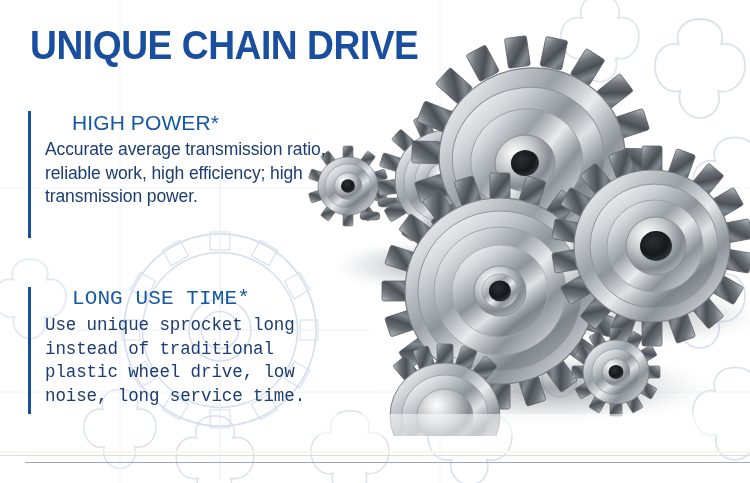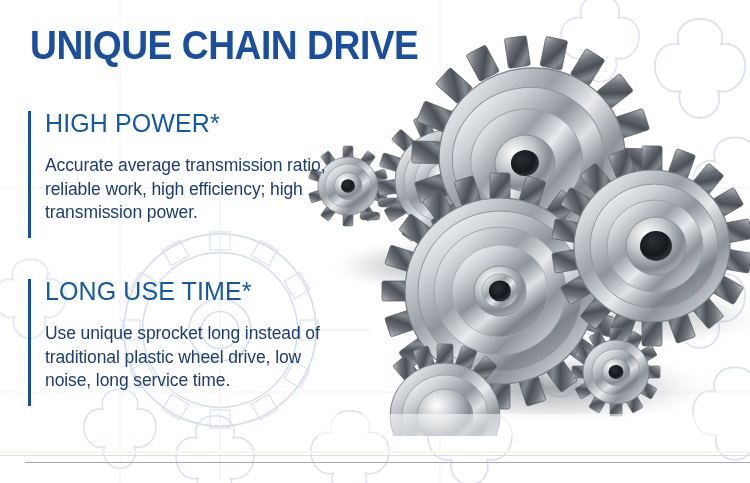--- a/index.html
+++ b/index.html
@@ -55,46 +55,47 @@
     transform-origin:left center;
     white-space:nowrap;
   }
 
   .feature{
     position:absolute;
     left:28px;
     width:350px;
   }
   .feature.f1{top:108px;}
-  .feature.f2{top:276px;}
+  .feature.f2{top:284px;font-family:Liberation Mono, monospace;}
 
   .bar{
     position:absolute;
     left:0;top:3px;
     width:3px;
     background:#14509e;
   }
   .feature.f1 .bar{height:127px;}
   .feature.f2 .bar{height:127px;}
 
   .feature-body{
     margin-left:17px;
   }
 
   .feature-title{
-    font-size:25px;
+    font-size:21px;
     line-height:30px;
     font-weight:normal;
     color:#1558a8;
     letter-spacing:0.1px;
     white-space:nowrap;
+    margin-left:27px;
   }
 
   .feature-text{
-    margin-top:16px;
+    margin-top:0;
     font-size:17.5px;
     line-height:23.5px;
     color:#1c3d73;
     letter-spacing:-0.1px;
     max-width:300px;
   }
 
   
   .rule-top{
     position:absolute;

